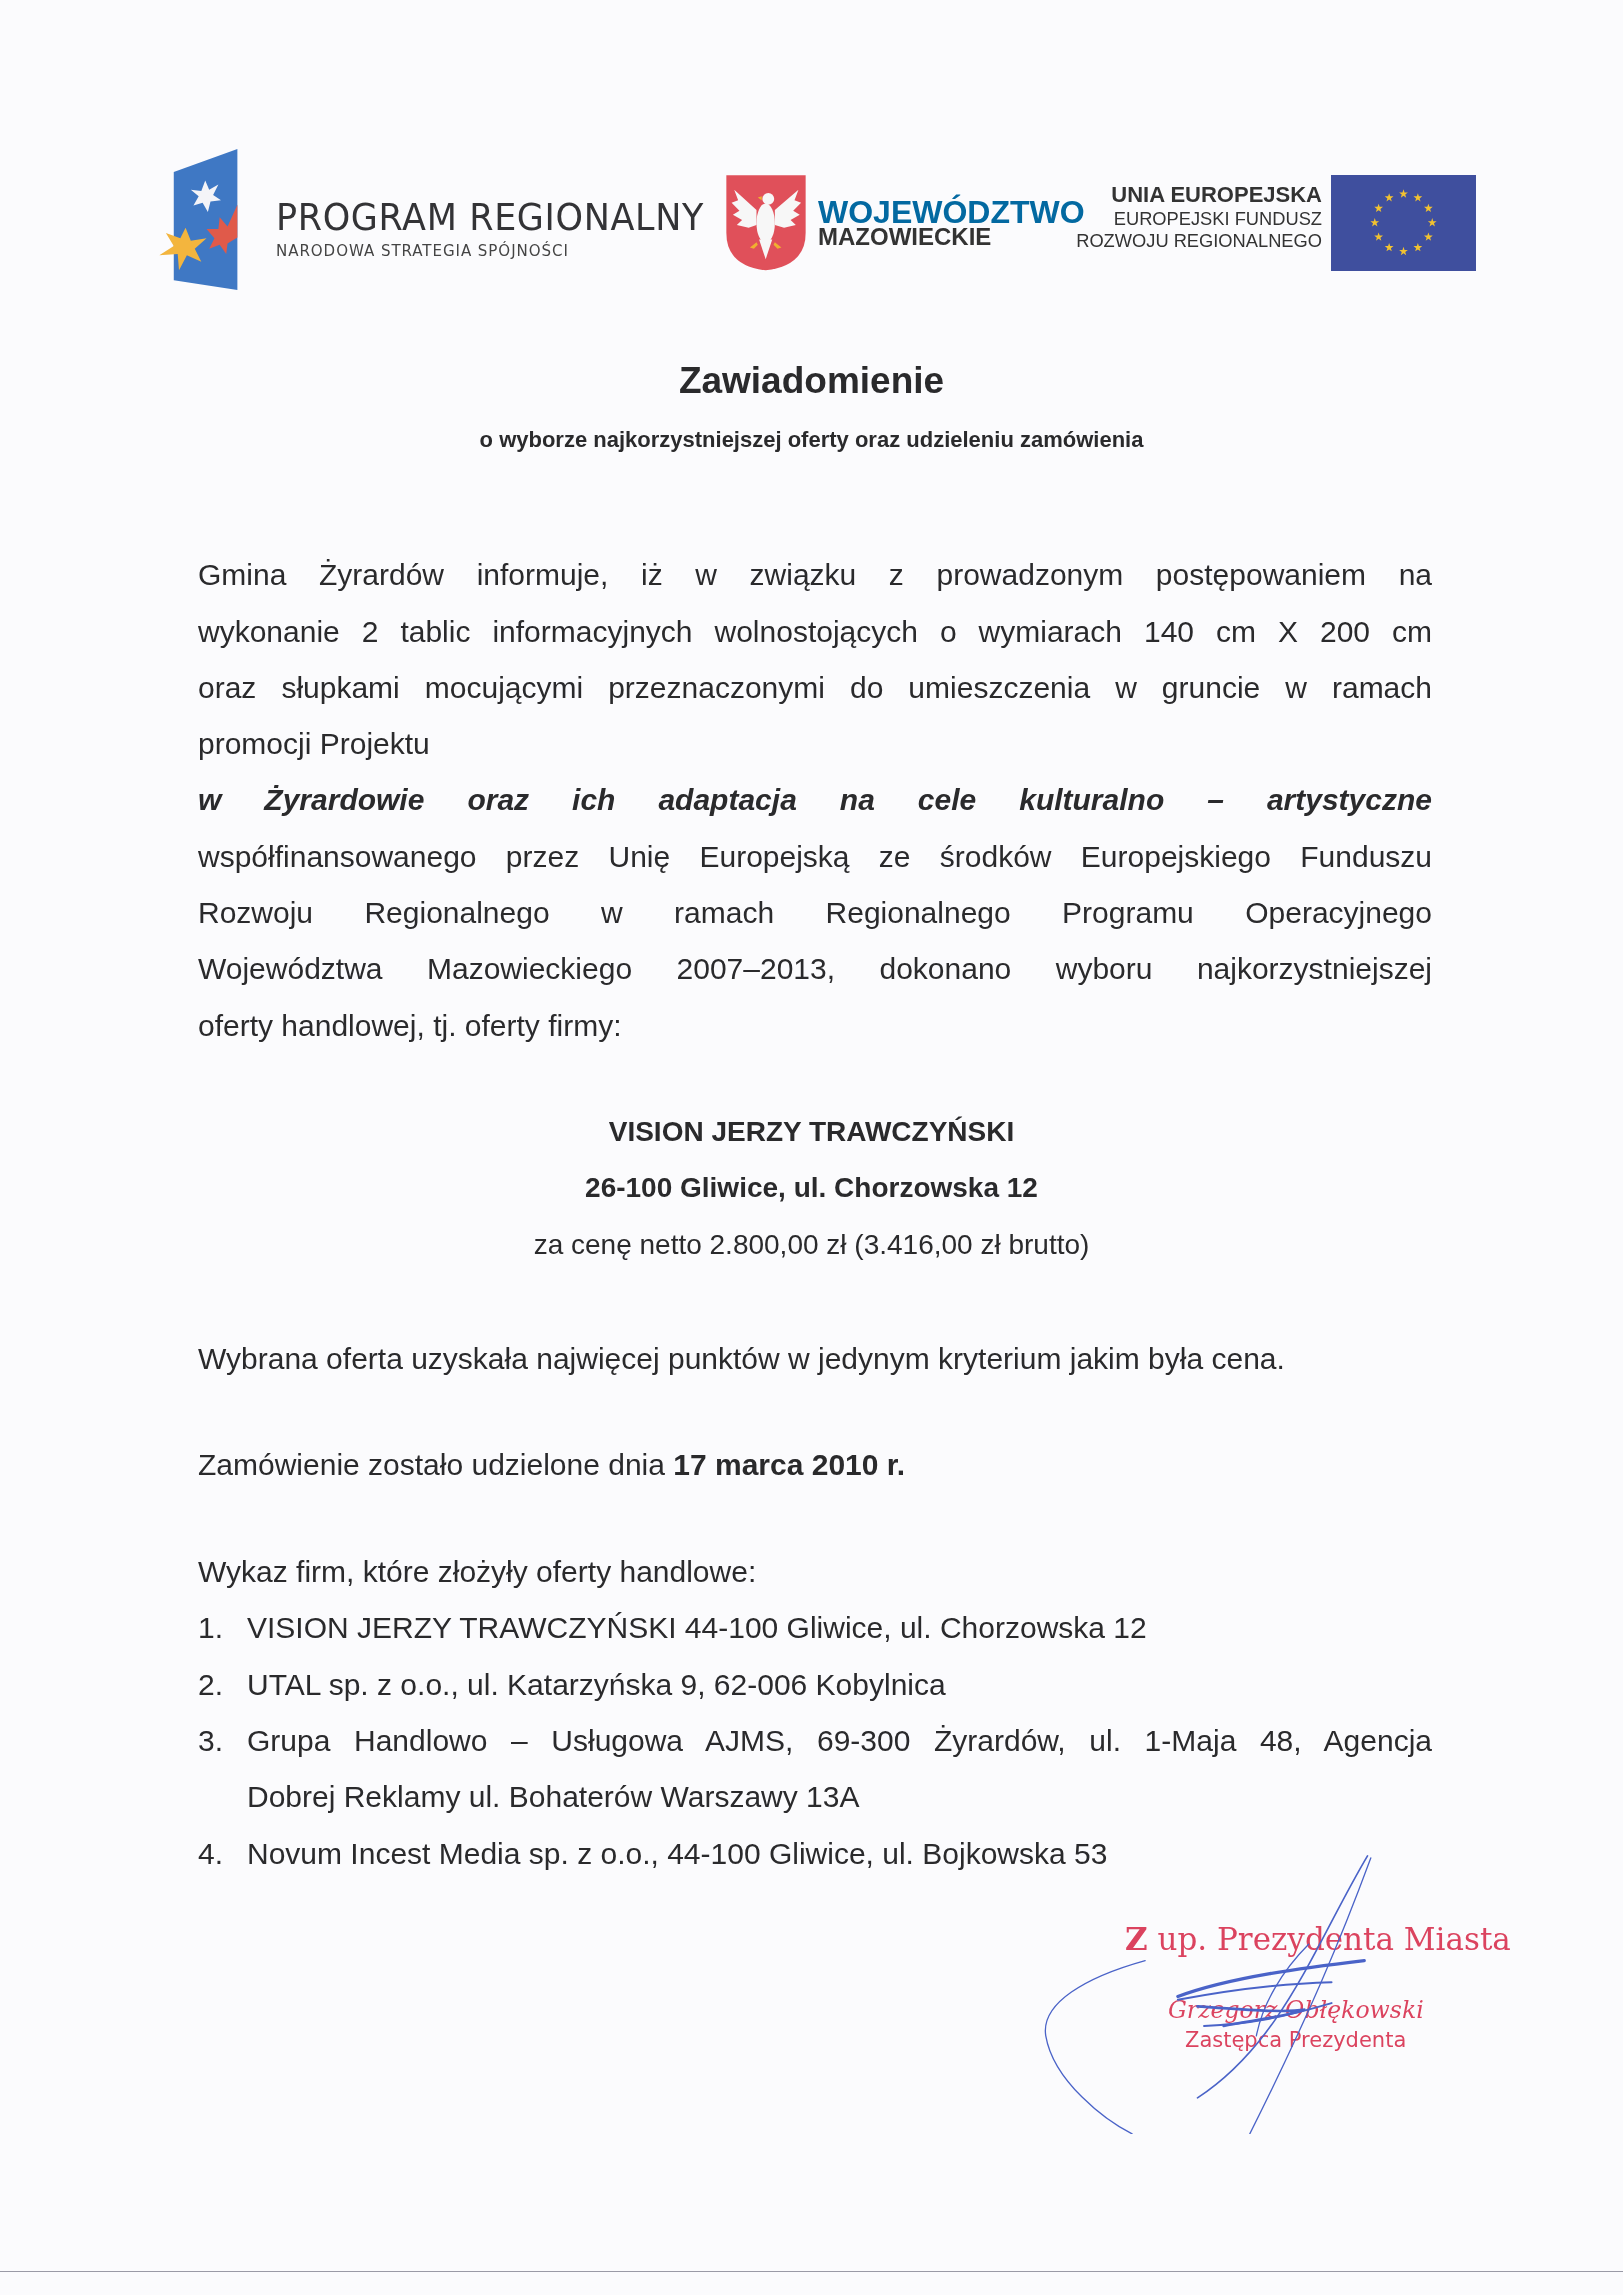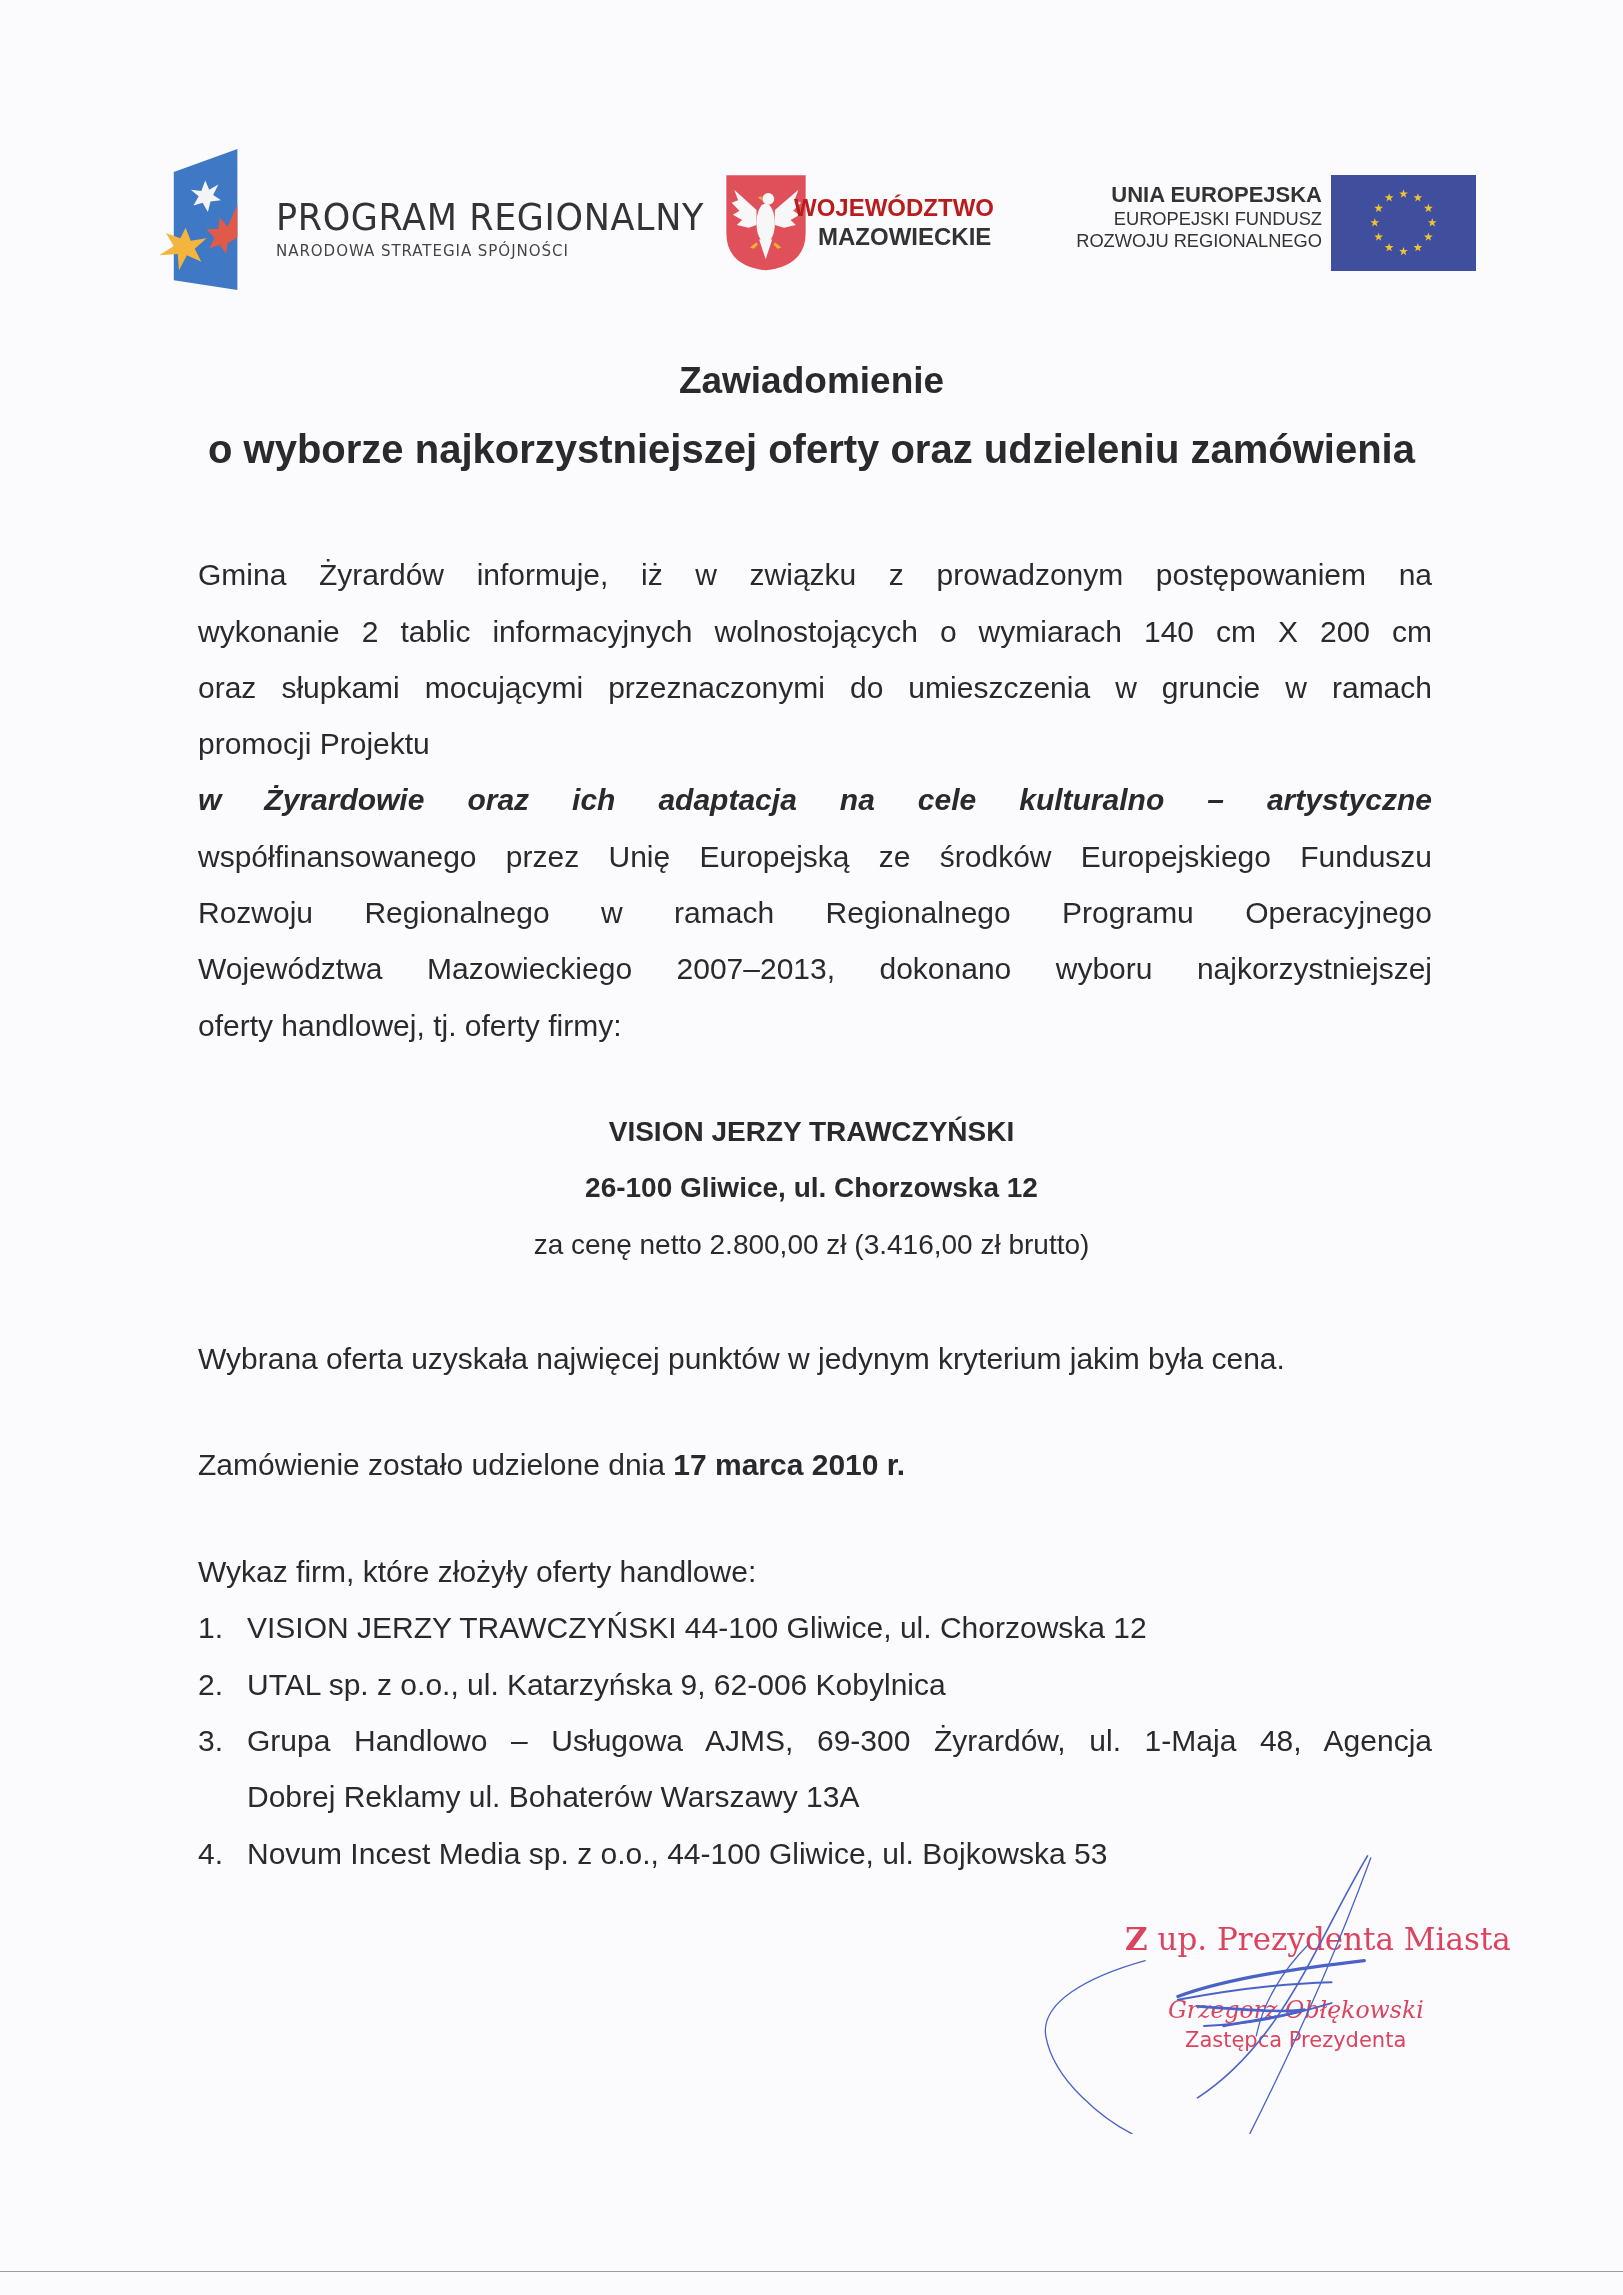--- a/index.html
+++ b/index.html
@@ -9,31 +9,31 @@
     font-family: "Liberation Sans", sans-serif;
     color: #2a2a2c;
   }
   .abs { position: absolute; }
 
   
   #logo-pr { left: 154px; top: 149px; width: 92px; height: 141px; }
   #pr-title { left: 276px; top: 195px; font-size: 38px; letter-spacing: 0.7px; color: #333336; white-space: nowrap; font-family: "DejaVu Sans", sans-serif; font-weight: normal; transform: scaleX(0.92); transform-origin: left top; }
   #pr-sub { left: 276px; top: 241px; font-size: 16.4px; letter-spacing: 1px; color: #444; white-space: nowrap; font-family: "DejaVu Sans", sans-serif; transform: scaleX(0.92); transform-origin: left top;}
   #logo-maz { left: 725px; top: 174px; width: 82px; height: 97px; }
-  #maz-l1 { left: 794px; top: 194px; font-size: 24px; font-weight: bold; color: #b91c1c; white-space: nowrap; }
+  #maz-l1 { left: 818px; top: 194px; font-size: 32px; font-weight: bold; color: #0369a1; white-space: nowrap; }
   #maz-l2 { left: 818px; top: 223px; font-size: 24px; font-weight: bold; color: #333; white-space: nowrap; }
   #eu-l1 { right: 301px; top: 182px; font-size: 22px; font-weight: bold; color: #333; white-space: nowrap; text-align: right; }
   #eu-l2 { right: 301px; top: 208px; font-size: 18.3px; color: #333; white-space: nowrap; text-align: right; }
   #eu-l3 { right: 301px; top: 230px; font-size: 18.3px; color: #333; white-space: nowrap; text-align: right; }
   #logo-eu { left: 1331px; top: 175px; width: 145px; height: 96px; }
 
   
   .center { left: 0; width: 1623px; text-align: center; white-space: nowrap; }
   #title { top: 360px; font-size: 37px; font-weight: bold; }
-  #subtitle { top: 427px; font-size: 40px; font-weight: bold; text-align: center; }
+  #subtitle { top: 427px; font-size: 22px; font-weight: bold; text-align: center; }
 
   
   .line { left: 198px; width: 1234px; font-size: 30px; white-space: nowrap; text-align: justify; text-align-last: justify; }
   .line.left { text-align: left; text-align-last: left; }
   .bi { font-weight: bold; font-style: italic; }
   .b { font-weight: bold; }
 
   .clines { font-size: 28px; }
 
   

